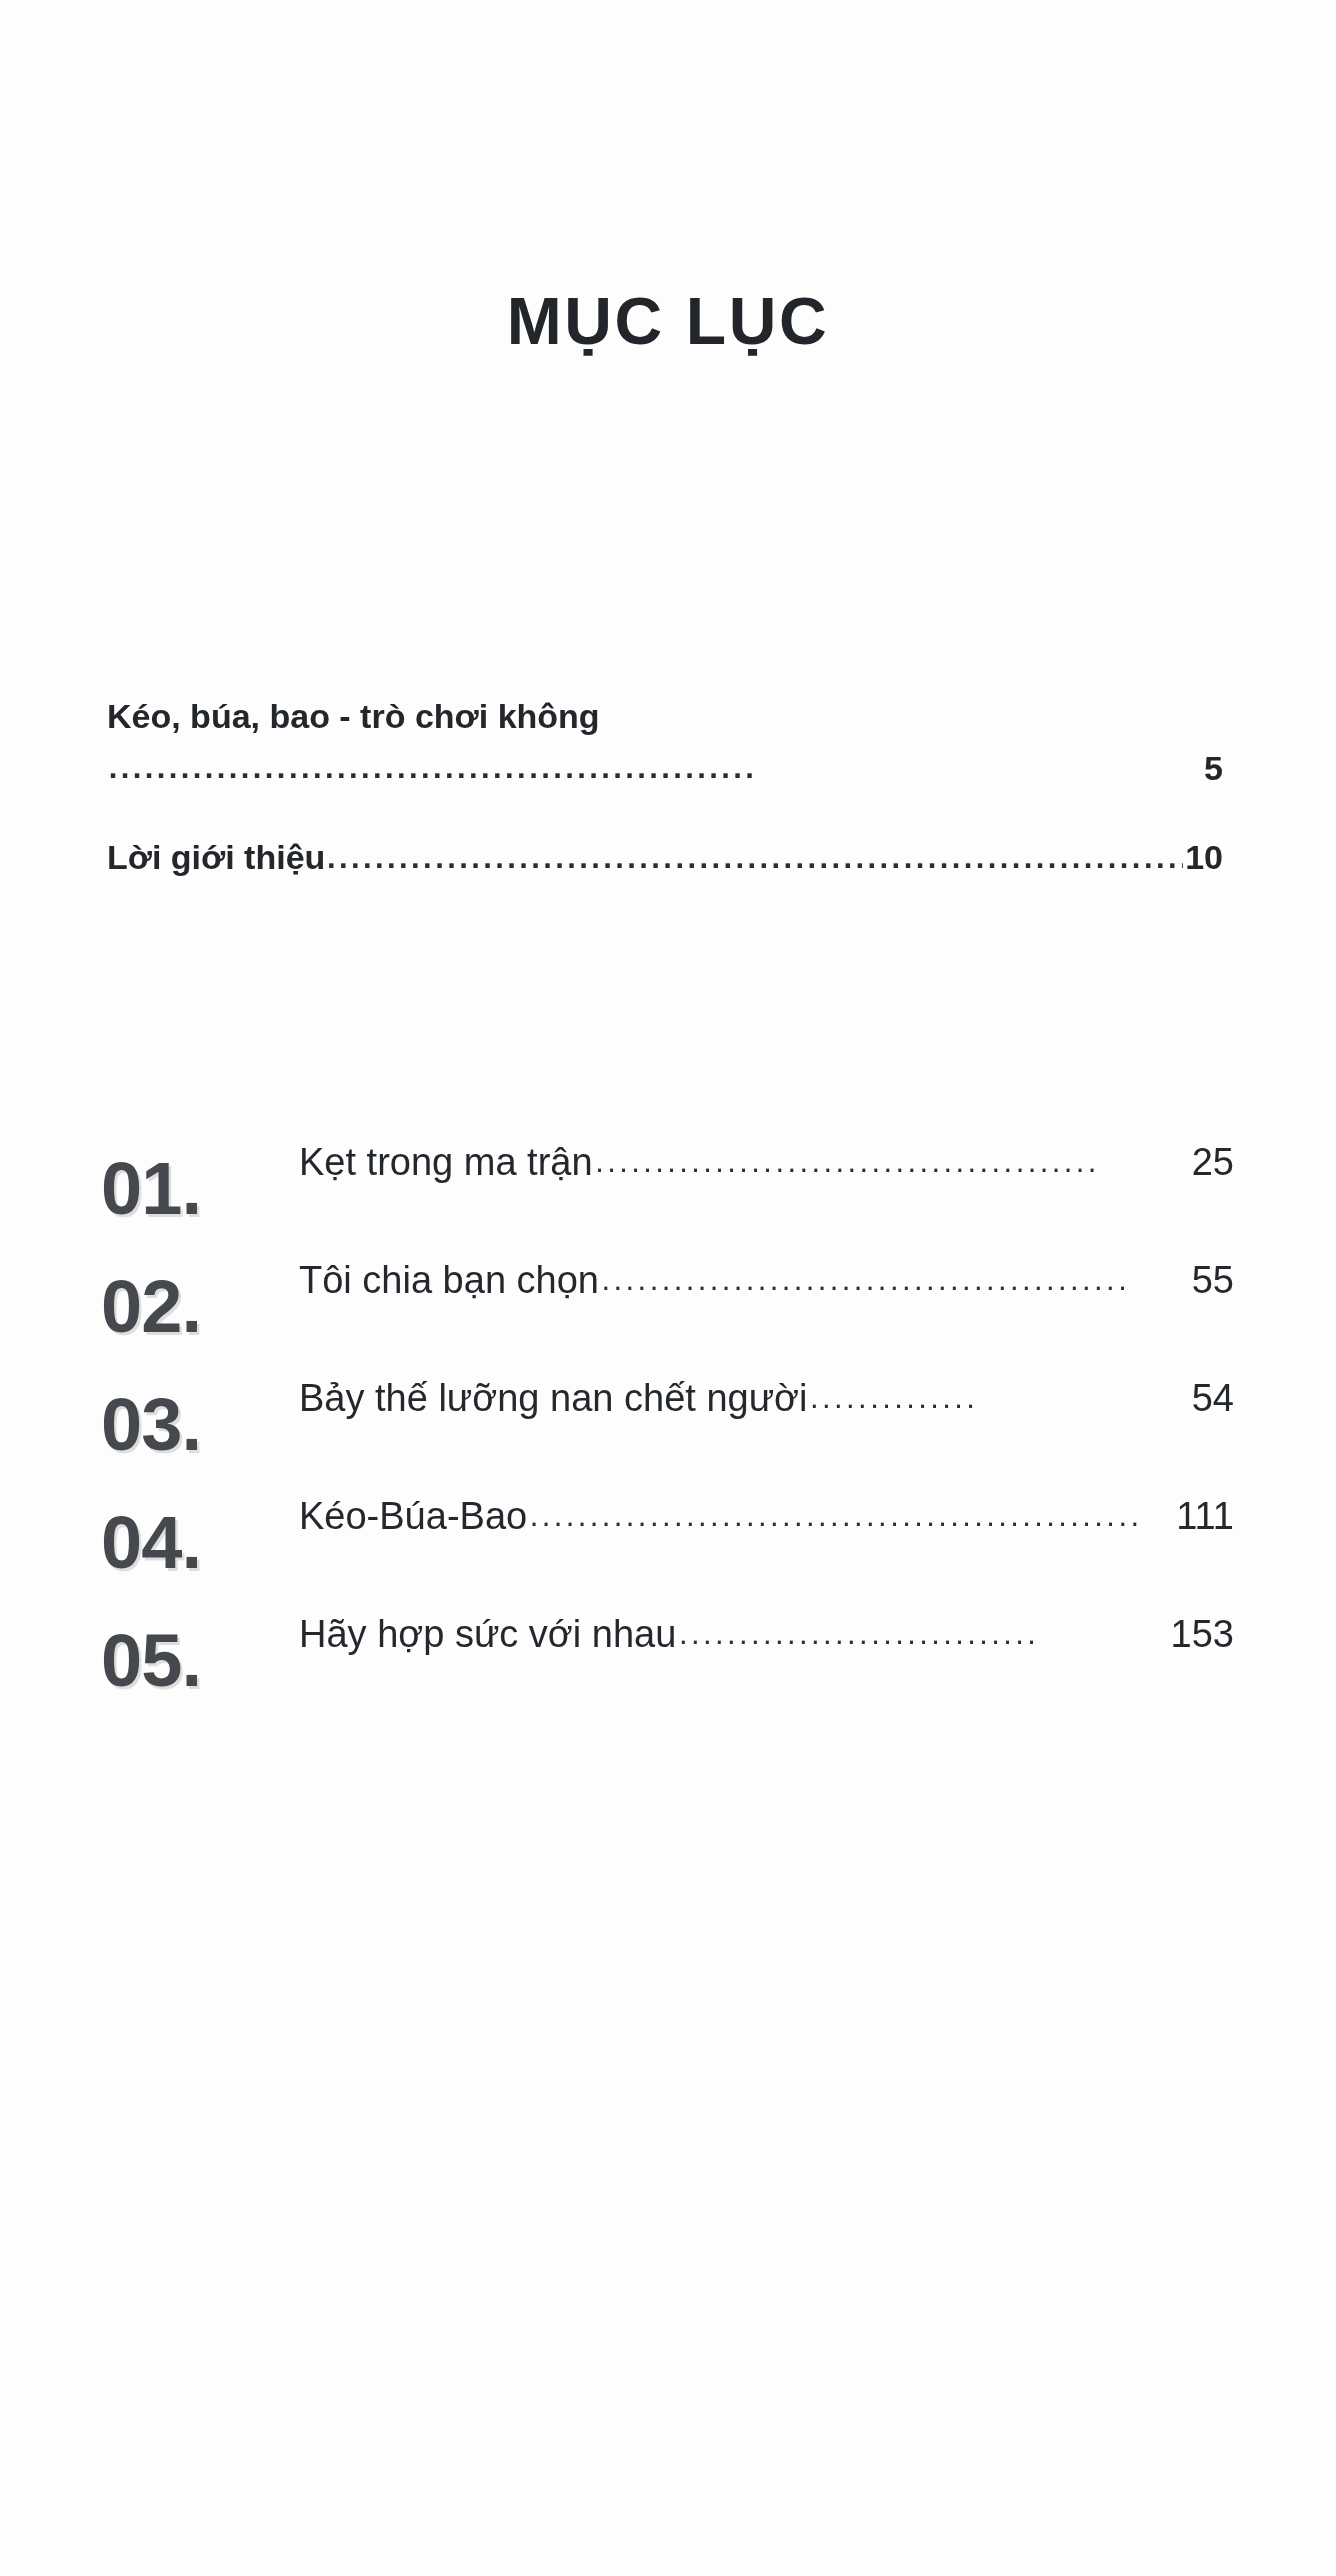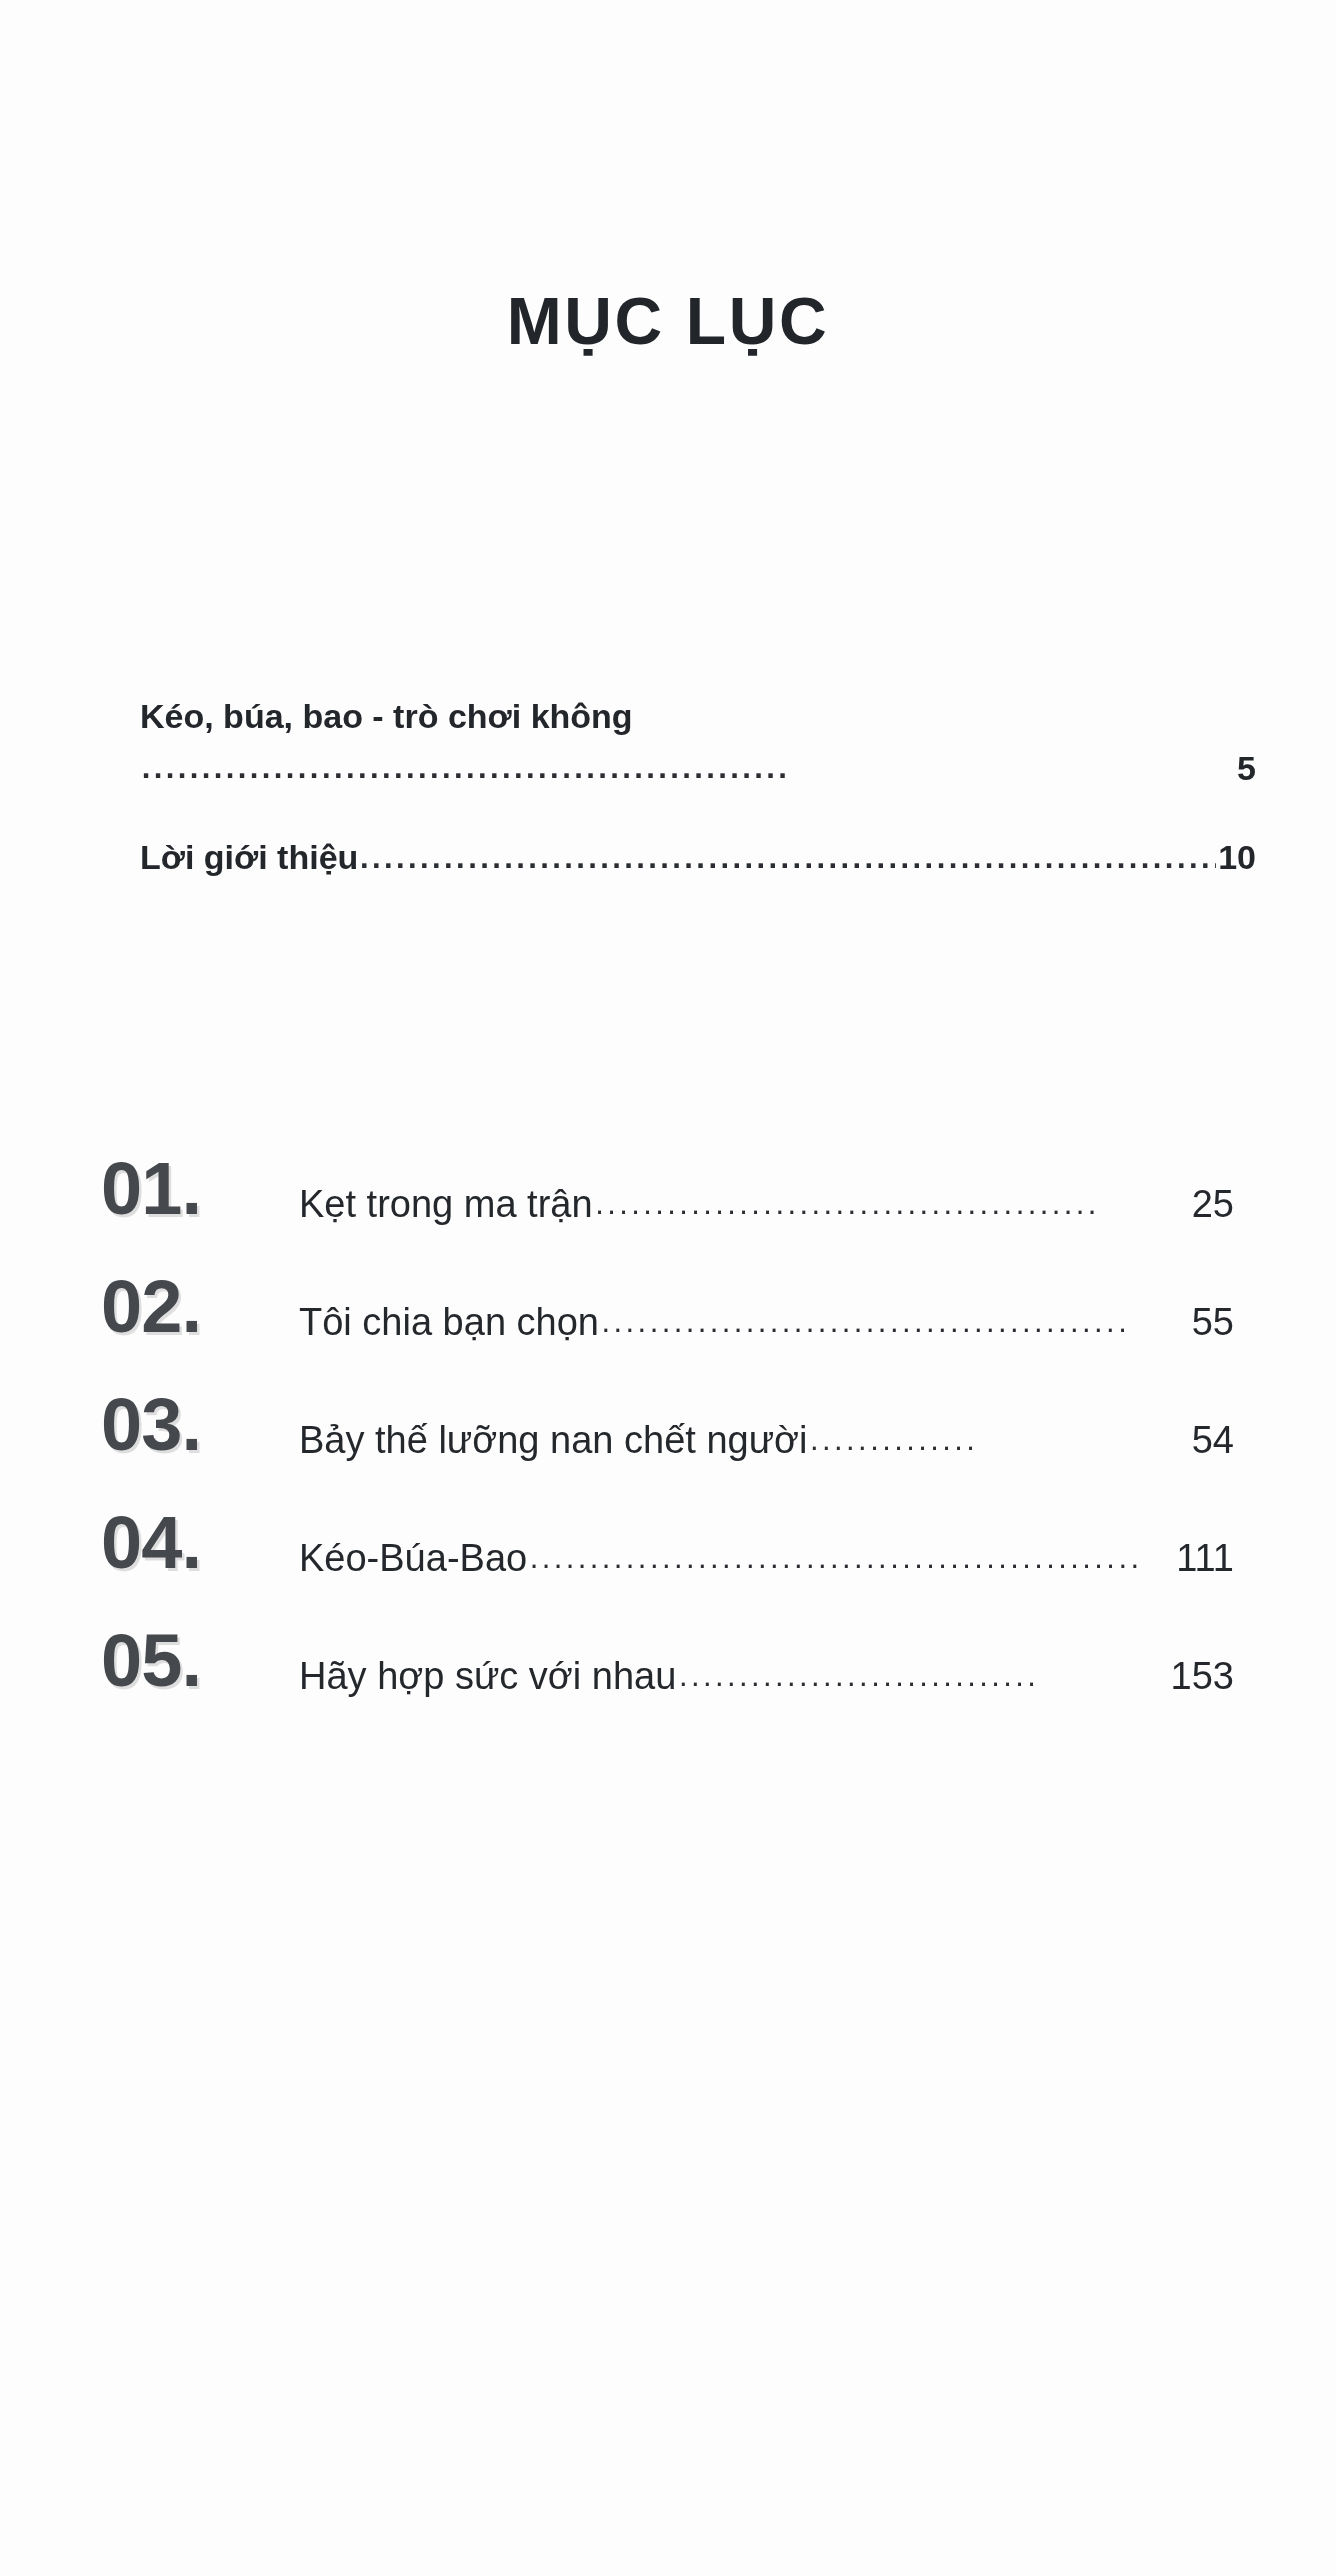--- a/index.html
+++ b/index.html
@@ -34,21 +34,20 @@
     letter-spacing: 2.6px;
     color: #22262a;
   }
 
   
   .front-matter {
     position: absolute;
     top: 691px;
     left: 107px;
     width: 1116px;
-    margin-left: 33px;
   }
   .fm-entry {
     font-size: 34px;
     font-weight: 700;
     color: #23272b;
     line-height: 1.52;
     margin-bottom: 38px;
   }
   .fm-line {
     display: flex;
@@ -80,21 +79,21 @@
 
   
   .chapters {
     position: absolute;
     top: 1146px;
     left: 101px;
     width: 1133px;
   }
   .chapter {
     display: flex;
-    align-items: flex-end;
+    align-items: flex-start;
     margin-bottom: 33px;
   }
   .chap-num {
     font-size: 74px;
     font-weight: 800;
     color: #45494d;
     letter-spacing: -0.9px;
     width: 180px;
     flex: 0 0 180px;
     text-shadow: 2.6px 2.6px 0 rgba(0,0,0,0.12);

